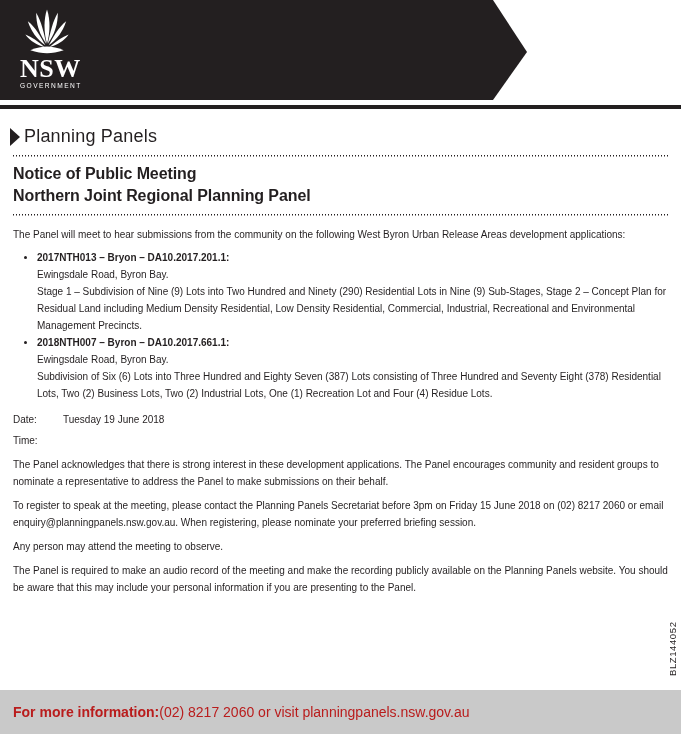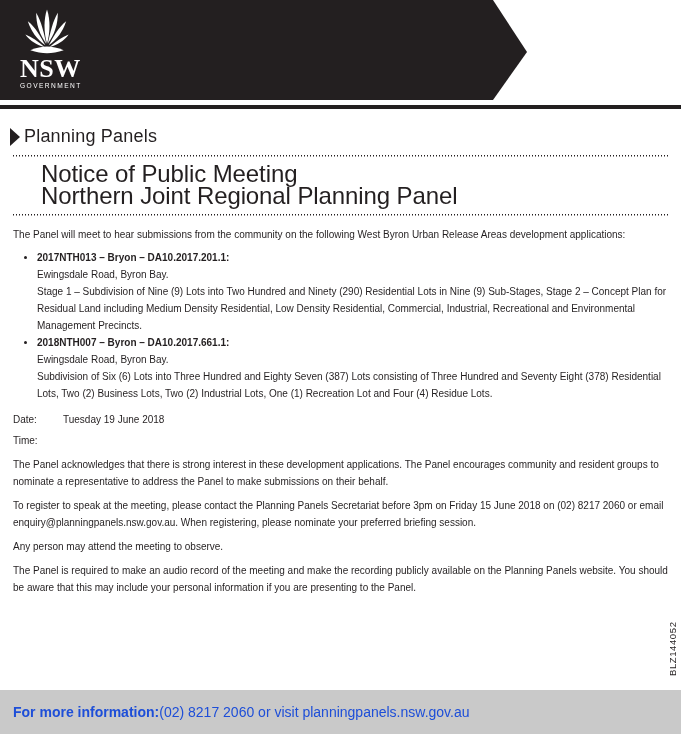--- a/index.html
+++ b/index.html
@@ -21,21 +21,21 @@
 
   
   .content{position:absolute;top:109px;left:0;width:681px;padding:6px 13px;box-sizing:border-box;}
   .section-head{margin-top:11px;display:flex;align-items:center;}
   .tri{width:0;height:0;border-left:10px solid #231f20;border-top:9px solid transparent;
        border-bottom:9px solid transparent;margin-left:-3px;margin-right:4px;}
   .section-title{font-size:18px;letter-spacing:0.2px;}
   .dotted{height:2px;margin-top:8px;
     background:repeating-linear-gradient(90deg,#231f20 0 1px,transparent 1px 3px);
     background-size:auto 1.5px;background-repeat:repeat-x;background-position:0 0;}
-  .doc-title{margin-top:6px;font-size:24px;font-weight:normal;line-height:21.5px;letter-spacing:-0.1px;margin-left:28px;}
+  .doc-title{margin-top:6px;font-size:16px;font-weight:bold;line-height:21.5px;letter-spacing:-0.1px;}
   .body-text{font-size:10px;line-height:17px;}
   .intro{margin-top:10px;}
   ul.apps{margin:6px 0 0 0;padding:0 0 0 24px;}
   ul.apps li{margin:0;padding:0;line-height:17px;}
   ul.apps li + li{margin-top:0;}
   .li-head{font-weight:bold;text-align:center;}
   .detail-rows{margin-top:9px;}
   .detail-row{display:flex;margin-bottom:4px;}
   .detail-label{font-weight:normal;width:50px;flex:0 0 50px;}
   .para{margin-top:7px;}
@@ -45,21 +45,21 @@
   .side-code{
     position:absolute;top:617px;right:1px;height:64px;width:13px;
     writing-mode:vertical-rl;transform:rotate(180deg);
     font-size:9.5px;letter-spacing:0.6px;color:#231f20;text-align:center;
   }
 
   
   .footer{
     position:absolute;left:0;bottom:0;width:681px;height:44px;background:#c9c9c9;
     display:flex;align-items:center;padding-left:13px;box-sizing:border-box;
-    font-size:14px;color:#1d4ed8;
+    font-size:14px;color:#b91c1c;
   }
   .footer .bold{font-weight:bold;}
 </style>
 </head>
 <body>
 
 <div class="page">
 
   <div class="banner">
     <div class="logo">

